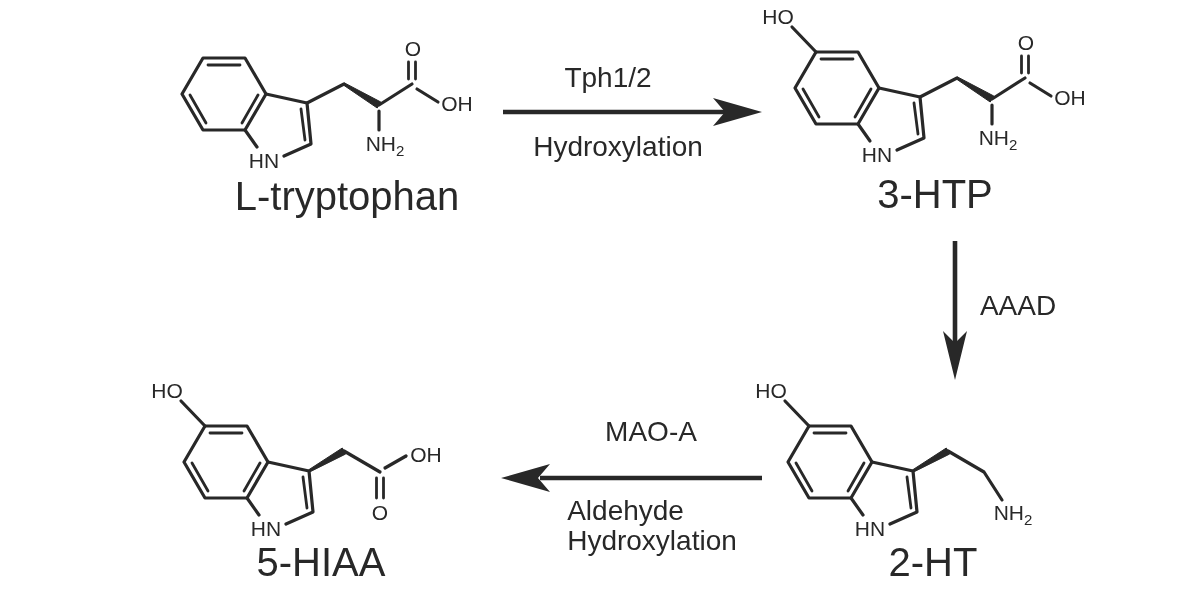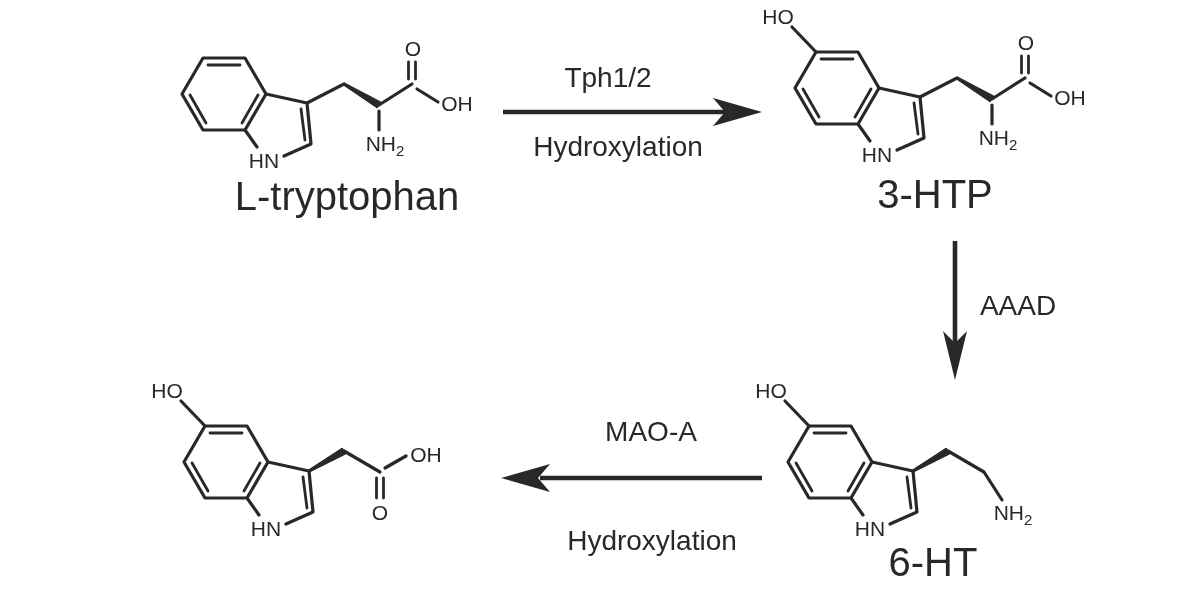--- a/index.html
+++ b/index.html
@@ -111,52 +111,53 @@
     <path class="dbond" d="M 34 1 L 18 29"></path>
     <path class="bond" d="M 42 0 L 83 9 L 87 50 L 60 62 M 21 36 L 33 53"></path>
     <path class="dbond" d="M 77 15 L 81 46"></path>
     <text class="atom" x="40" y="74" text-anchor="middle">HN</text>
     <path class="bond" d="M -21 -36 L -45 -61"></path>
     <text class="atom" x="-59" y="-64" text-anchor="middle">HO</text>
     <polygon class="wedge" points="83.6,10 82.4,8 116.3,-14 119.7,-8"></polygon>
     <path class="bond" d="M 118 -11 L 154 10 L 172 38"></path>
     <text class="atom" x="183" y="58" text-anchor="middle"><tspan>NH</tspan><tspan class="sub" dy="5">2</tspan></text>
   </svg>
-  <div class="mol-name" style="left:933px; top:562px;">6-HT</div>
+  <div class="mol-name" style="left:933px; top:562px;">2-HT</div>
 
   <svg class="mol-svg" style="left:131px; top:367px;" width="330" height="180" viewBox="-95 -95 330 180">
     <path class="bond" d="M -21 -36 L 21 -36 L 42 0 L 21 36 L -21 36 L -42 0 Z"></path>
     <path class="dbond" d="M -16 -29 L 16 -29"></path>
     <path class="dbond" d="M -34 1 L -18 29"></path>
     <path class="dbond" d="M 34 1 L 18 29"></path>
     <path class="bond" d="M 42 0 L 83 9 L 87 50 L 60 62 M 21 36 L 33 53"></path>
     <path class="dbond" d="M 77 15 L 81 46"></path>
     <text class="atom" x="40" y="74" text-anchor="middle">HN</text>
     <path class="bond" d="M -21 -36 L -45 -61"></path>
     <text class="atom" x="-59" y="-64" text-anchor="middle">HO</text>
     <polygon class="wedge" points="83.6,10 82.4,8 116.3,-14 119.7,-8"></polygon>
     <path class="bond" d="M 118 -11 L 154 10"></path>
     <path class="bond" d="M 159 6 L 180 -6"></path>
     <text class="atom" x="200" y="0" text-anchor="middle">OH</text>
     <path class="dbond" d="M 150.5 16 L 150.5 36 M 157.5 16 L 157.5 36"></path>
     <text class="atom" x="154" y="58" text-anchor="middle">O</text>
   </svg>
+  <div class="mol-name" style="left:321px; top:562px;">5-HIAA</div>
 
   <svg class="mol-svg" style="left:0; top:0;" width="1200" height="600" viewBox="0 0 1200 600">
     <line class="arrow-shaft" x1="503" y1="112" x2="726" y2="112"></line>
     <polygon class="arrow-head" points="762,112 713,98 725,112 713,126"></polygon>
 
     <line class="arrow-shaft" x1="955" y1="241" x2="955" y2="347"></line>
     <polygon class="arrow-head" points="955,380 943,331 955,343 967,331"></polygon>
 
     <line class="arrow-shaft" x1="540" y1="478" x2="762" y2="478"></line>
     <polygon class="arrow-head" points="501,478 550,464 538,478 550,492"></polygon>
   </svg>
 
   <div class="rxn-label" style="left:608px; top:78px;">Tph1/2</div>
   <div class="rxn-label" style="left:618px; top:147px;">Hydroxylation</div>
 
   <div class="rxn-label" style="left:1018px; top:296px;margin-top:10px;">AAAD</div>
 
   <div class="rxn-label" style="left:651px; top:432px;">MAO-A</div>
-  <div class="rxn-label" style="left:652px; top:526px;"><br><span>Hydroxylation</span></div>
+  <div class="rxn-label" style="left:652px; top:526px;"><span>Aldehyde</span><br><span>Hydroxylation</span></div>
 
 </div>
 
 </body></html>

